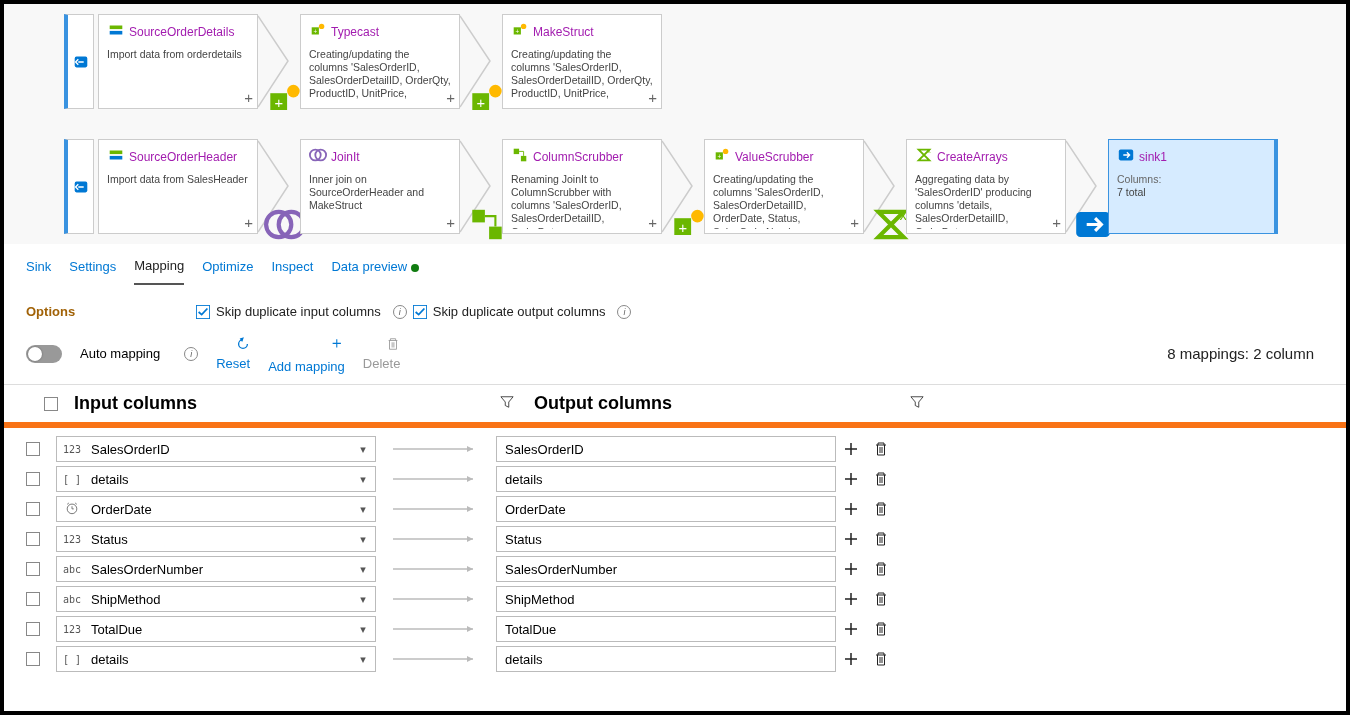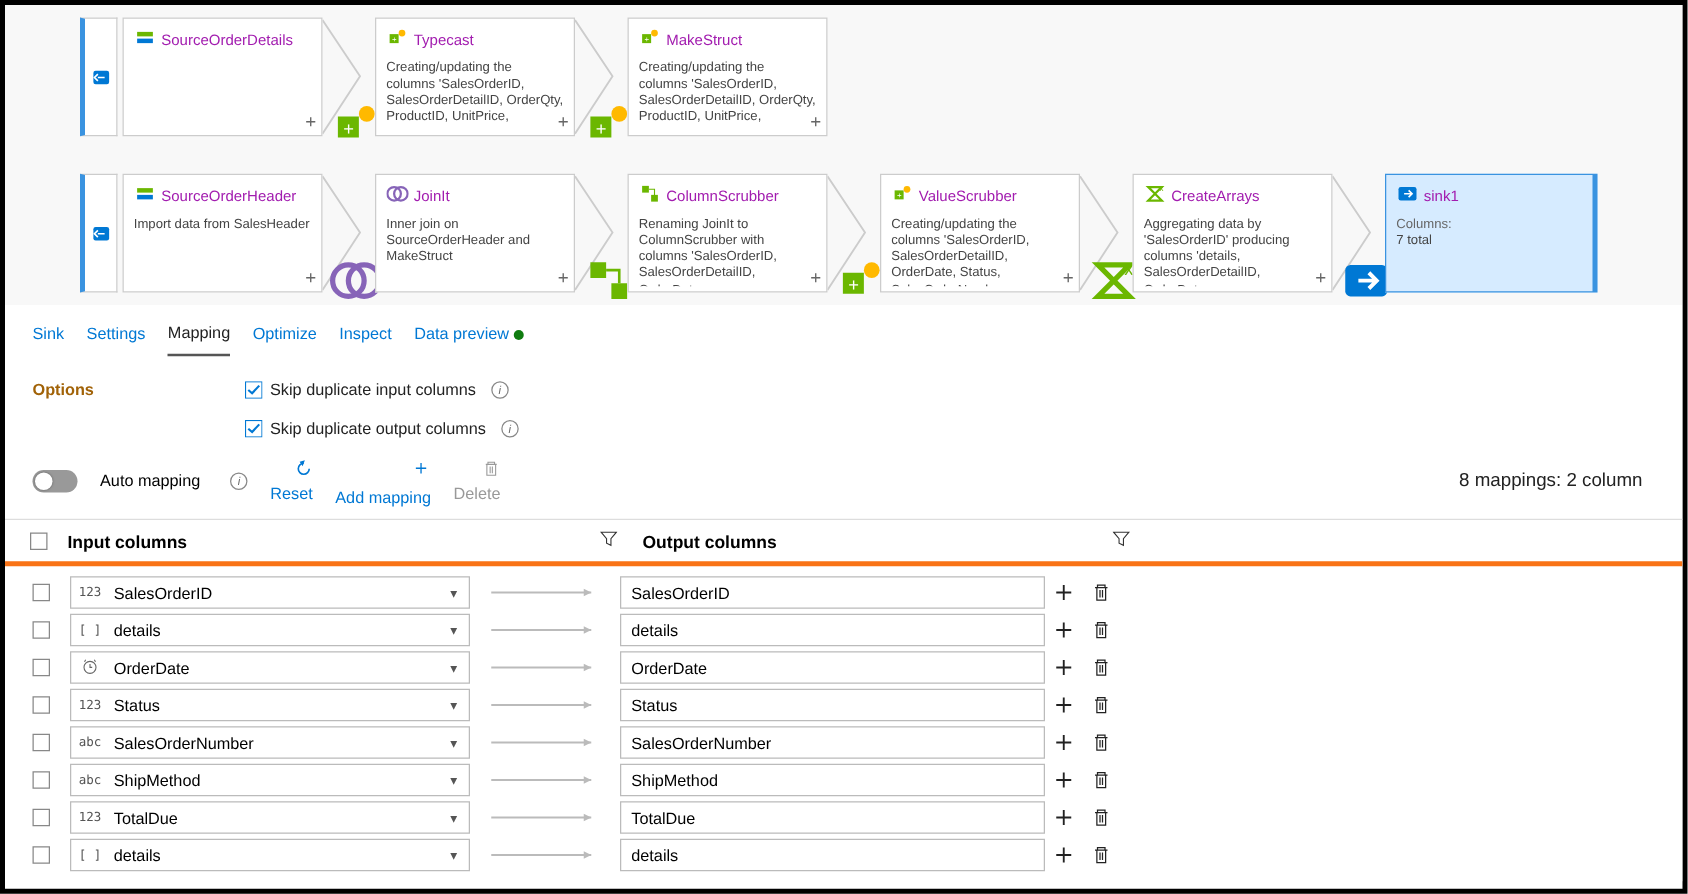--- a/index.html
+++ b/index.html
@@ -16,32 +16,32 @@
 .arrow { width: 42px; height: 95px; position: relative; display:flex; align-items:center; justify-content:center; }
 .arrow svg { width: 42px; height: 95px; }
 .arrow-icon { position: absolute; width: 18px; height: 18px; left: 6px; top: 38px; }
 .panel { background: #fff; }
 .tabs { display: flex; align-items: center; gap: 18px; padding: 8px 9px 0 22px; font-size: 13px; border-bottom: 1px solid transparent; }
 .tab { color: #0078d4; padding: 6px 0 10px 0; cursor: pointer; }
 .tab.active { color: #222; border-bottom: 2px solid #555; font-weight: 400; }
 .tab .dot { display:inline-block; width:8px; height:8px; border-radius:50%; background:#107c10; margin-left:4px; vertical-align:middle;}
 .options-row { display: flex; align-items: flex-start; gap: 20px; padding: 18px 22px 6px 22px; font-size: 13px; }
 .options-label { font-weight: 600; color: #a16207; width: 150px; }
-.checks { display: flex; flex-direction: column; gap: 16px; text-align: right; }
+.checks { display: flex; flex-direction: row; gap: 6px; text-align: right; }
 .check { display: flex; align-items: center; gap: 6px; color: #222; }
 .check svg { width: 14px; height: 14px; }
 .info-icon { width:14px; height:14px; border:1px solid #888; border-radius:50%; display:inline-flex; align-items:center; justify-content:center; font-size:9px; color:#666; margin-left:6px; font-style: italic;}
 .toolbar { display: flex; align-items: center; gap: 18px; padding: 8px 22px 10px 22px; font-size: 13px; border-bottom: 1px solid #ddd; }
 .toggle { width: 36px; height: 18px; background: #999; border-radius: 9px; position: relative; cursor:pointer; }
 .toggle::after { content:""; position:absolute; left:2px; top:2px; width:14px; height:14px; background:#fff; border-radius:50%; box-shadow: 0 0 2px rgba(0,0,0,.4);}
 .tool-link { display: flex; align-items: flex-end; gap: 5px; color: #0078d4; cursor: pointer; flex-direction: column; }
 .tool-link.disabled { color: #999; }
 .spacer { flex:1; }
 .summary { font-size: 15px; color:#222; padding-right: 10px; }
-.map-header { display: grid; grid-template-columns: 30px 320px 120px 340px 70px; align-items: center; padding: 8px 20px; font-weight: 600; font-size: 14px; border-bottom: 4px solid #f97316; }
+.map-header { display: grid; grid-template-columns: 30px 320px 120px 340px 70px; align-items: center; padding: 8px 40px; font-weight: 600; font-size: 18px; border-bottom: 6px solid #f97316; }
 .map-header .filter { justify-self: end; color:#555; }
 .map-rows { padding: 6px 22px; }
 .map-row { display: grid; grid-template-columns: 30px 320px 120px 340px 30px 30px; align-items: center; height: 30px; gap: 0; }
 .chk { width:14px; height:14px; border:1px solid #888; }
 .in-col { display:flex; align-items:center; height:26px; border:1px solid #bbb; background:#fff; }
 .type-badge { width:30px; text-align:center; font-size:10px; color:#555; font-family: monospace; }
 .in-name { flex:1; font-size:13px; padding-left:4px;}
 .chev { width:24px; text-align:center; color:#555; font-size:11px;}
 .link-arrow { display:flex; justify-content:center; }
 .link-arrow svg { width: 90px; height: 10px; }
@@ -61,20 +61,21 @@
         </svg>
       </div>
       <div class="node">
         <div class="node-title">
           <span class="node-icon"><svg viewBox="0 0 20 20">
               <rect x="3" y="5" width="14" height="4" fill="#6bb700"></rect>
               <rect x="3" y="11" width="14" height="4" fill="#0078d4"></rect>
             </svg></span>
           <span>SourceOrderDetails</span>
         </div>
+        <div class="node-desc">Import data from orderdetails</div>
         <div class="node-add">+</div>
       </div>
       <div class="arrow">
         <svg viewBox="0 0 42 95">
           <path d="M0 2 L30 47 L0 93" fill="none" stroke="#ccc" stroke-width="1.5"></path>
         </svg>
         <div class="arrow-icon"><svg viewBox="0 0 20 20">
             <rect x="3" y="7" width="8" height="8" fill="#6bb700"></rect>
             <circle cx="14" cy="6" r="3" fill="#ffb900"></circle>
             <text x="5" y="14" font-size="7" fill="#fff">+</text>

